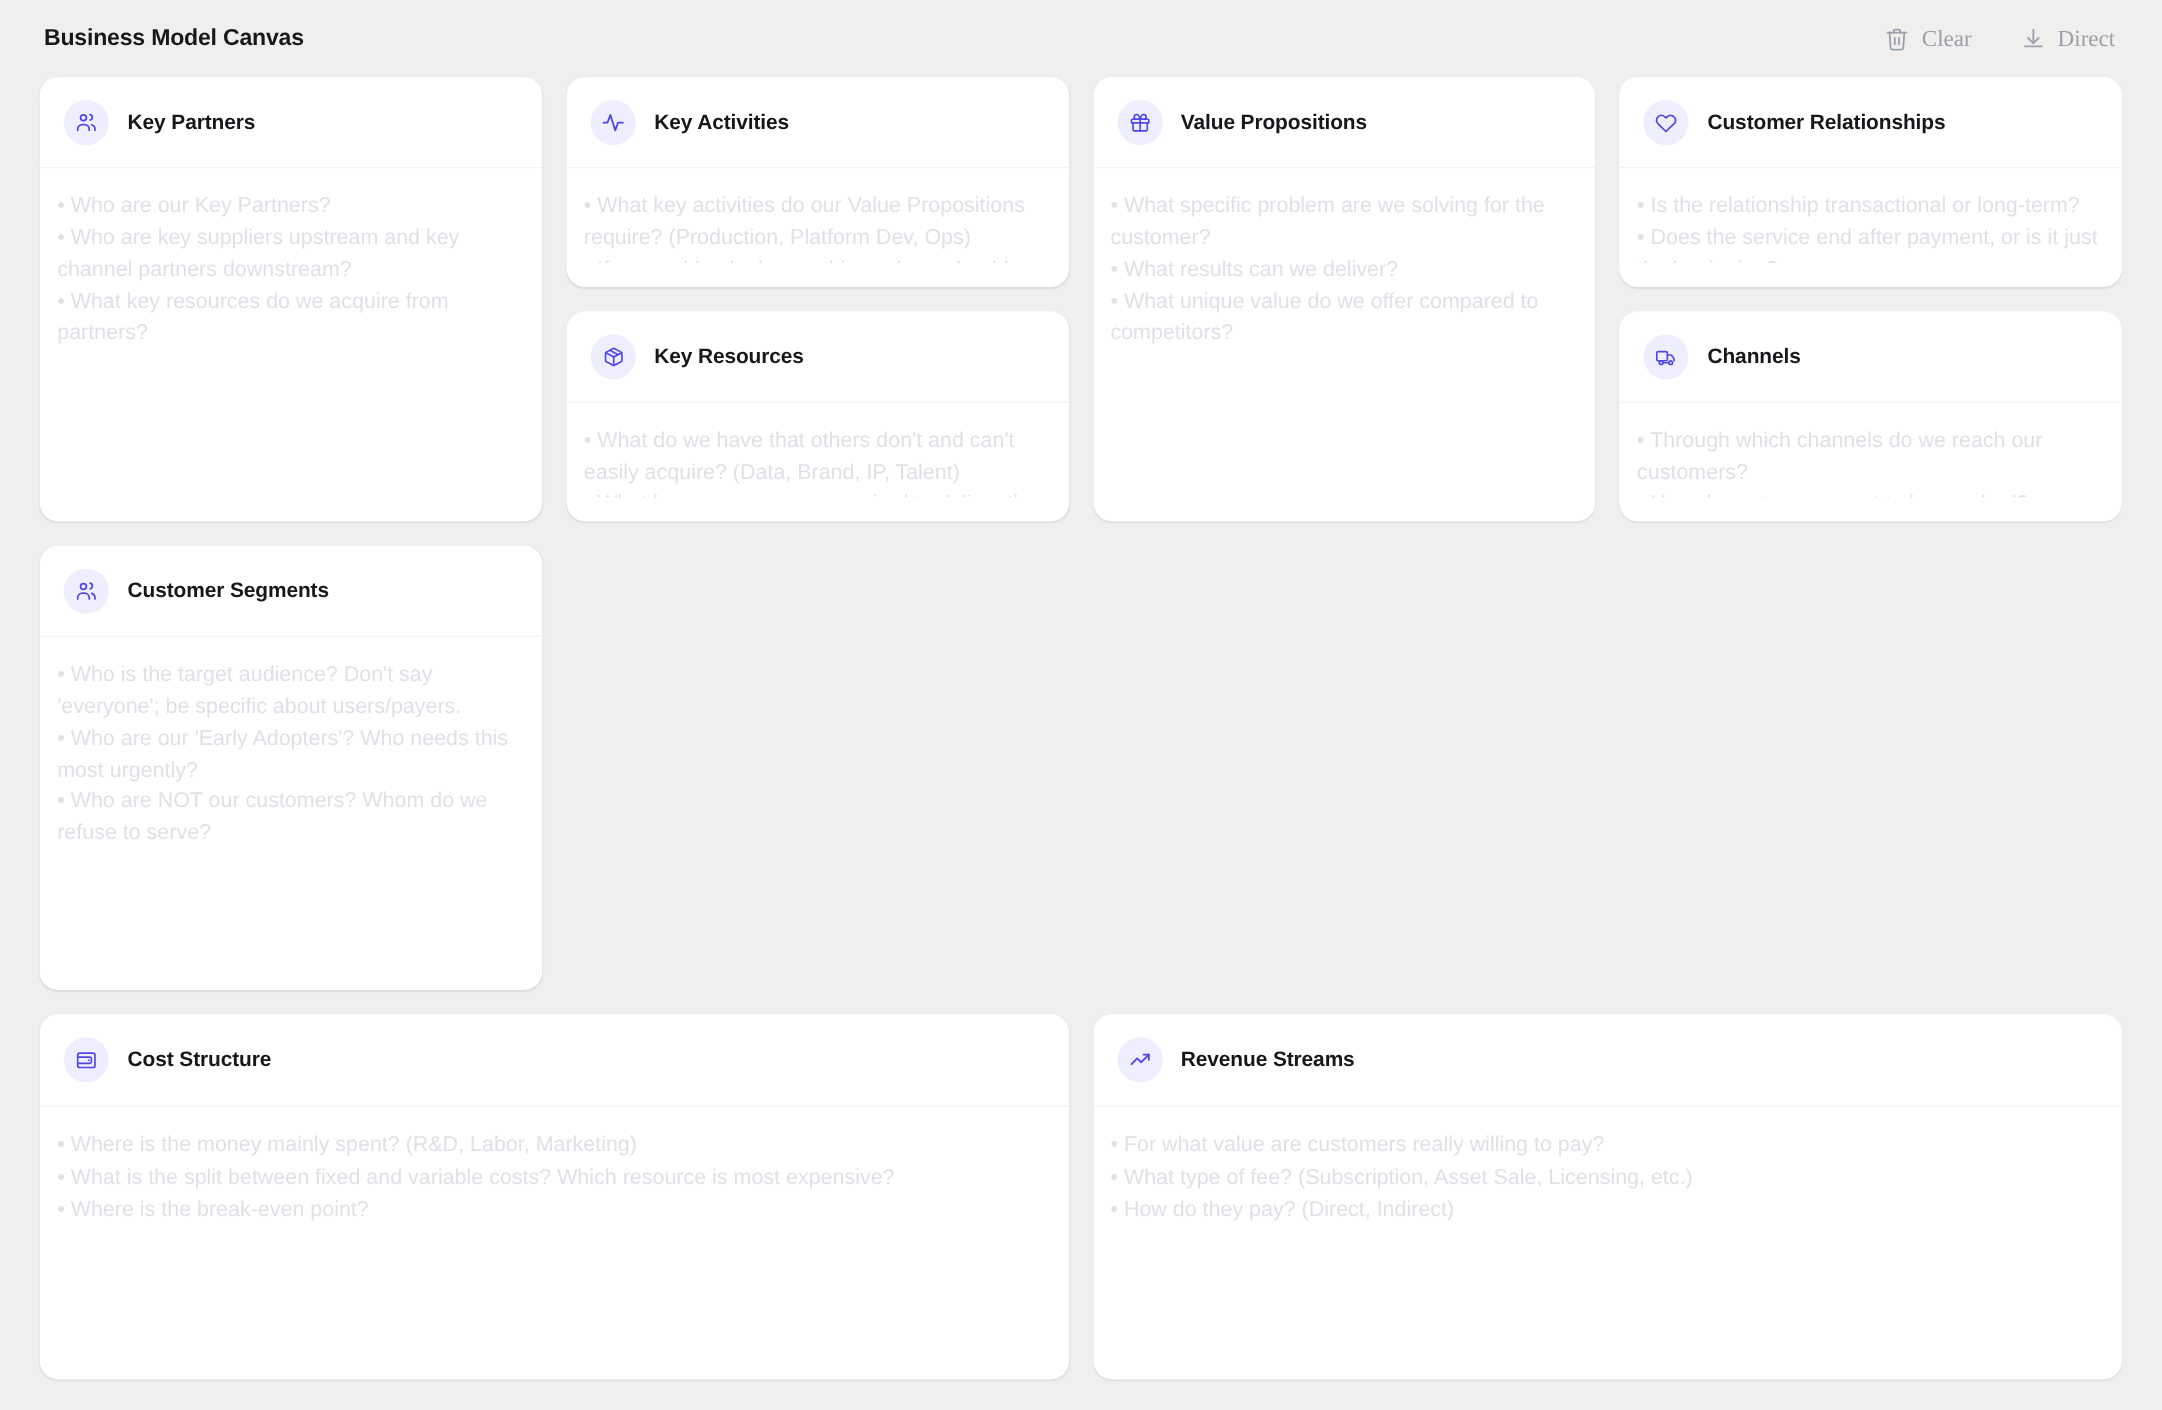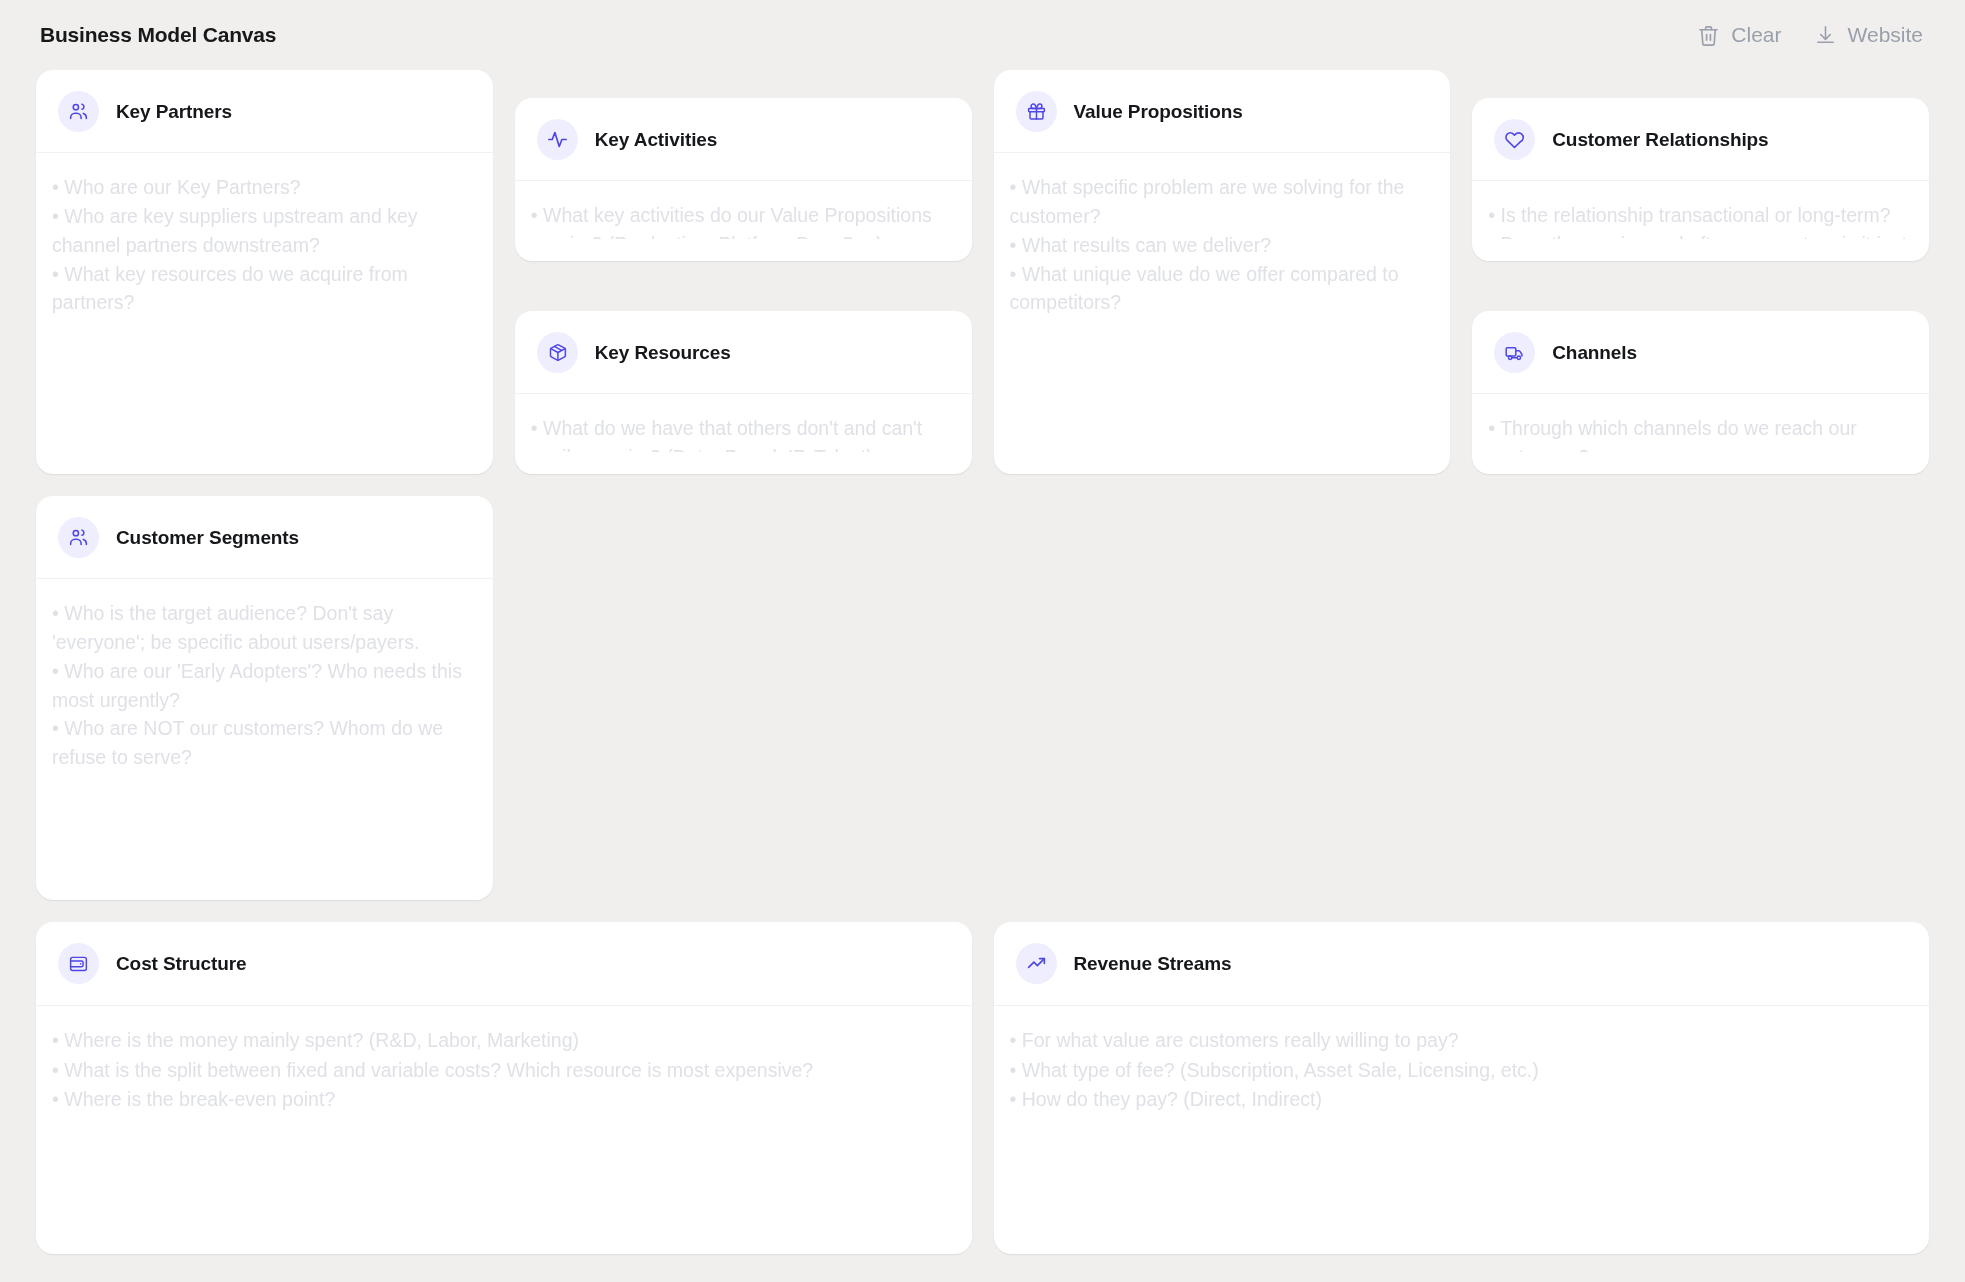--- a/index.html
+++ b/index.html
@@ -32,21 +32,22 @@
     padding: 0 4px;
   }
   .app-title {
     font-size: 21px;
     font-weight: bold;
     color: #17181a;
     letter-spacing: -0.2px;
   }
   .topbar-actions {
     display: flex;
-    gap: 28px;
+    gap: 40px;
+    font-family: Liberation Serif, serif;
   }
   .tool-btn {
     display: flex;
     align-items: center;
     gap: 11px;
     color: #9aa0ab;
     font-size: 21px;
     background: none;
     border: none;
     cursor: pointer;
@@ -74,21 +75,21 @@
     display: grid;
     grid-template-columns: 1fr 1fr;
     gap: 22px;
   }
   .col-stack {
     display: flex;
     flex-direction: column;
     gap: 22px;
     min-height: 0;
   }
-  .col-stack > .card { flex: 1 1 0; min-height: 0; margin-top: 28px; }
+  .col-stack > .card { flex: 1 1 0; min-height: 0; }
 
   
   .card {
     background: #ffffff;
     border-radius: 17px;
     display: flex;
     flex-direction: column;
     overflow: hidden;
     box-shadow: 0 1px 2px rgba(16,20,28,0.05), 0 1px 1px rgba(16,20,28,0.03);
   }
@@ -166,21 +167,21 @@
       </button>
 
       <button class="tool-btn">
         <span>
           <svg width="23" height="23" viewBox="0 0 24 24" fill="none" stroke="#9aa0ab" stroke-width="1.7" stroke-linecap="round" stroke-linejoin="round">
             <path d="M12 3v12"></path>
             <polyline points="7 11 12 16 17 11"></polyline>
             <path d="M4 19h16"></path>
           </svg>
         </span>
-        <span>Website</span>
+        <span>Direct</span>
       </button>
 
     </div>
   </div>
 
   <div class="canvas">
 
     <div class="row-top">
 
       <div class="card">

